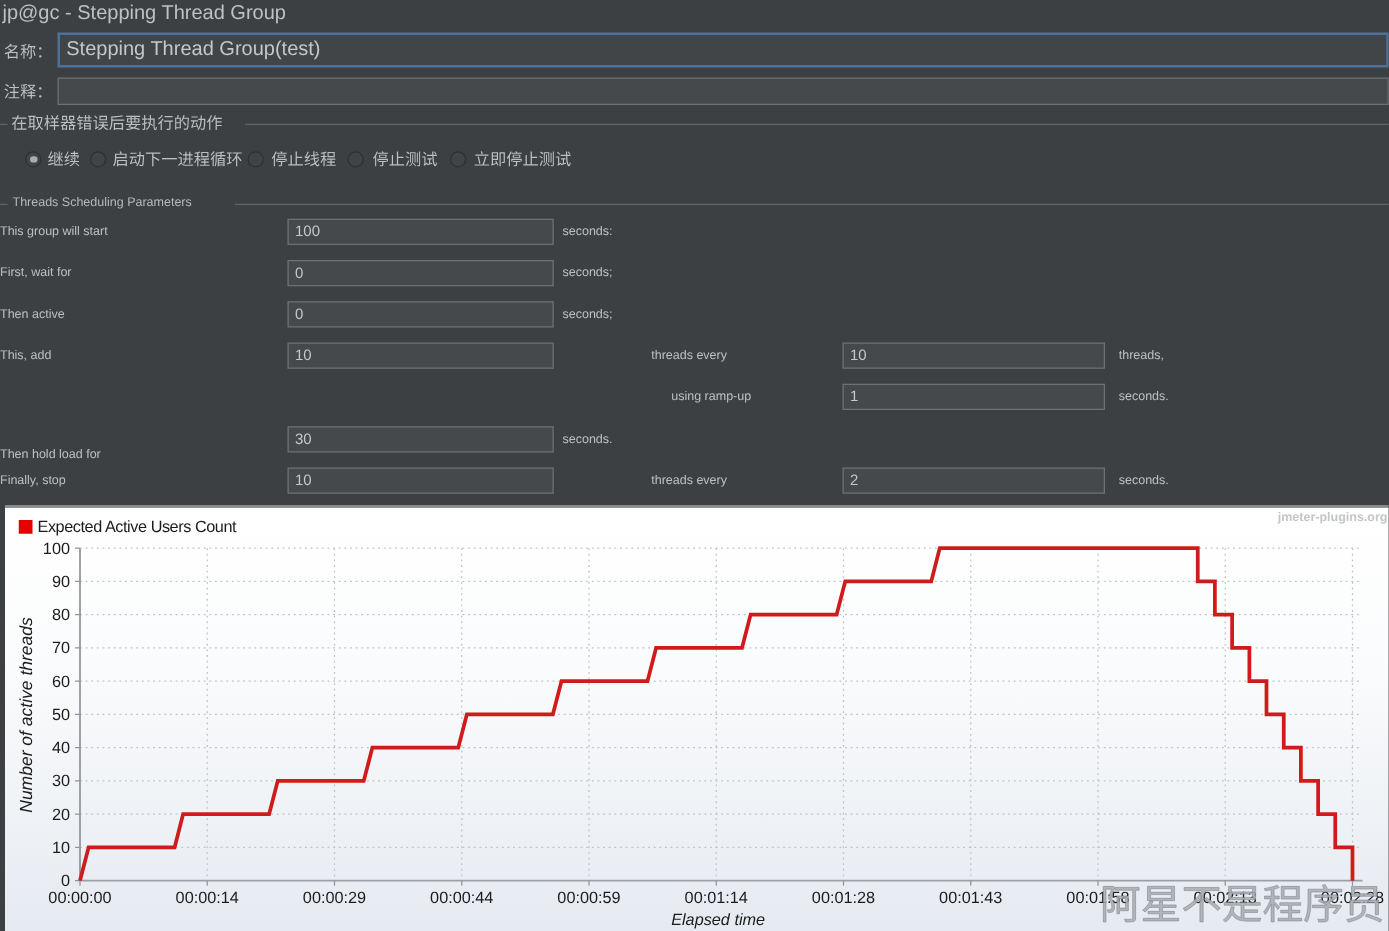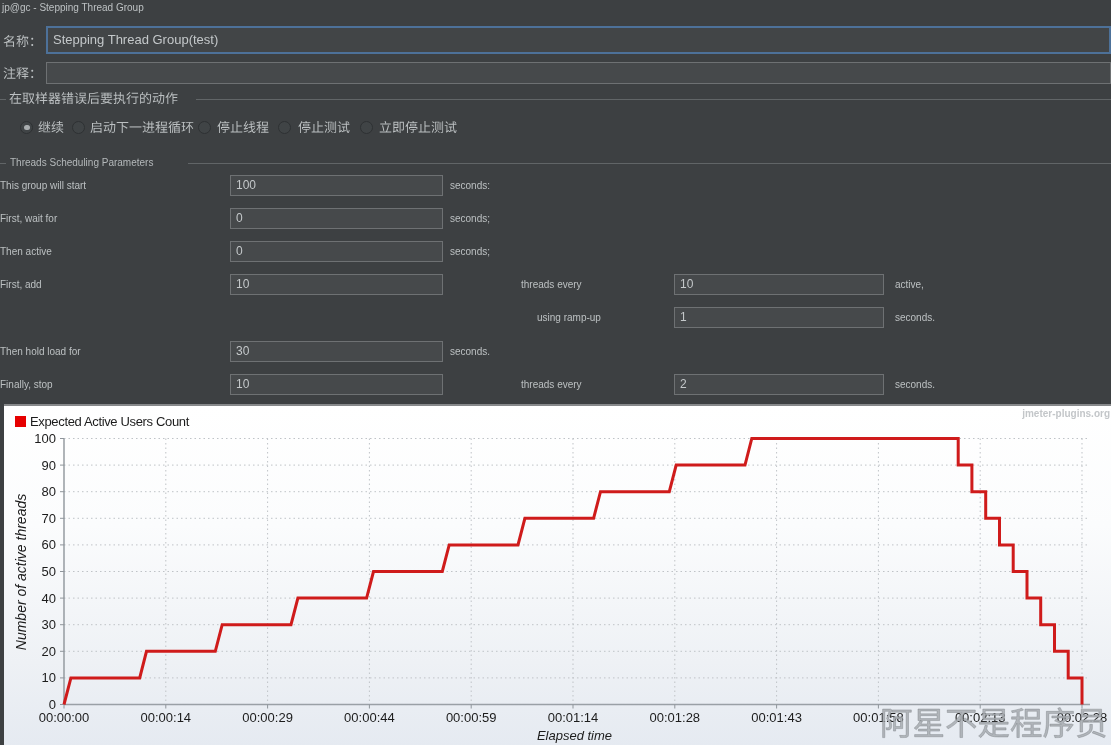--- a/index.html
+++ b/index.html
@@ -6,28 +6,28 @@
  font-family:"Liberation Sans",sans-serif}
 .lb{position:absolute;color:#bcc0c2;font-size:10px;line-height:21px;white-space:nowrap}
 .rt{text-align:left}
 .in{position:absolute;background:#46494b;border:1px solid #6e7173;box-sizing:border-box;
  height:21px;color:#c4c8ca;font-size:12px;line-height:19px;padding-left:5px;white-space:nowrap}
 .fl{position:absolute;border-top:1px solid #616567;height:0}
 .rad{position:absolute;top:120.5px;width:13px;height:13px;border-radius:50%;
  border:1px solid #2e3133;background:#404446;box-sizing:border-box}
 .dot{position:absolute;left:3px;top:3px;width:5.5px;height:5.5px;border-radius:50%;background:#a9adaf}
 </style></head><body>
-<div style="position:absolute;left:2px;top:2px;font-size:10px;color:#bdc1c3">jp@gc - Stepping Thread Group</div>
+<div style="position:absolute;left:2px;top:2px;font-size:16px;color:#bdc1c3">jp@gc - Stepping Thread Group</div>
 <svg width="41" height="16" style="position:absolute;left:3px;top:35px;overflow:visible">
     <path transform="translate(0.0,11.0) scale(0.01300,-0.01300)" d="M263 529C314 494 373 446 417 406C300 344 171 299 47 273C61 256 79 224 86 204C141 217 197 233 252 253V-79H327V-27H773V-79H849V340H451C617 429 762 553 844 713L794 744L781 740H427C451 768 473 797 492 826L406 843C347 747 233 636 69 559C87 546 111 519 122 501C217 550 296 609 361 671H733C674 583 587 508 487 445C440 486 374 536 321 572ZM773 42H327V271H773Z" fill="#bcc0c2"></path>
     <path transform="translate(13.0,11.0) scale(0.01300,-0.01300)" d="M512 450C489 325 449 200 392 120C409 111 440 92 453 81C510 168 555 301 582 437ZM782 440C826 331 868 185 882 91L952 113C936 207 894 349 848 460ZM532 838C509 710 467 583 408 496V553H279V731C327 743 372 757 409 772L364 831C292 799 168 770 63 752C71 735 81 710 84 694C124 700 167 707 209 715V553H54V483H200C162 368 94 238 33 167C45 150 63 121 70 103C119 164 169 262 209 362V-81H279V370C311 326 349 270 365 241L409 300C390 325 308 416 279 445V483H398L394 477C412 468 444 449 458 438C494 491 527 560 553 637H653V12C653 -1 649 -5 636 -5C623 -6 579 -6 532 -5C543 -24 554 -56 559 -76C621 -76 664 -74 691 -63C718 -51 728 -30 728 12V637H863C848 601 828 561 810 526L877 510C904 567 934 635 958 697L909 711L898 707H576C586 745 596 784 604 824Z" fill="#bcc0c2"></path>
     <path transform="translate(26.0,11.0) scale(0.01300,-0.01300)" d="M250 486C290 486 326 515 326 560C326 606 290 636 250 636C210 636 174 606 174 560C174 515 210 486 250 486ZM250 -4C290 -4 326 26 326 71C326 117 290 146 250 146C210 146 174 117 174 71C174 26 210 -4 250 -4Z" fill="#bcc0c2"></path>
   </svg>
 <div style="position:absolute;left:46px;top:26px;width:1065px;height:28px;box-sizing:border-box;
- border:2px solid #4d7199;background:#424547;color:#c4c8ca;font-size:13px;line-height:24px;padding-left:5px">Stepping Thread Group(test)</div>
+ border:2px solid #4d7199;background:#424547;color:#c4c8ca;font-size:16px;line-height:24px;padding-left:5px">Stepping Thread Group(test)</div>
 <svg width="41" height="16" style="position:absolute;left:3px;top:67px;overflow:visible">
     <path transform="translate(0.0,11.0) scale(0.01300,-0.01300)" d="M94 774C159 743 242 695 284 662L327 724C284 755 200 800 136 828ZM42 497C105 467 187 420 227 388L269 451C227 482 144 526 83 553ZM71 -18 134 -69C194 24 263 150 316 255L262 305C204 191 125 59 71 -18ZM548 819C582 767 617 697 631 653L704 682C689 726 651 793 616 844ZM334 649V578H597V352H372V281H597V23H302V-49H962V23H675V281H902V352H675V578H938V649Z" fill="#bcc0c2"></path>
     <path transform="translate(13.0,11.0) scale(0.01300,-0.01300)" d="M60 666C89 621 118 560 130 521L184 543C172 581 141 641 112 685ZM381 695C364 651 332 584 308 544L359 527C385 565 414 623 440 676ZM464 788V721H509C543 653 588 593 642 542C570 497 491 462 414 440V479H284V742C340 750 392 761 435 773L395 831C311 806 163 787 41 776C49 761 57 736 60 720C109 723 162 727 215 733V479H50V414H202C162 314 94 200 32 140C44 121 62 88 69 66C120 123 174 216 215 309V-81H284V325C322 281 366 227 386 199L434 251C412 276 318 374 284 404V414H414V437C427 422 444 396 452 379C534 407 619 446 695 497C765 444 846 404 935 378C944 397 962 426 976 441C894 461 817 494 752 538C831 600 899 677 942 767L897 791L884 788ZM839 721C802 668 753 620 696 579C647 620 606 668 575 721ZM656 409V320H474V252H656V149H434V82H656V-81H731V82H951V149H731V252H909V320H731V409Z" fill="#bcc0c2"></path>
     <path transform="translate(26.0,11.0) scale(0.01300,-0.01300)" d="M250 486C290 486 326 515 326 560C326 606 290 636 250 636C210 636 174 606 174 560C174 515 210 486 250 486ZM250 -4C290 -4 326 26 326 71C326 117 290 146 250 146C210 146 174 117 174 71C174 26 210 -4 250 -4Z" fill="#bcc0c2"></path>
   </svg>
 <div style="position:absolute;left:46px;top:62px;width:1065px;height:22px;box-sizing:border-box;
  border:1px solid #6e7173;background:#46494b"></div>
 <div class="fl" style="left:0;top:99px;width:6px"></div>
 <div class="fl" style="left:196px;top:99px;width:915px"></div>
 <svg width="171" height="16" style="position:absolute;left:9px;top:92px;overflow:visible">
@@ -91,30 +91,30 @@
 <div class="lb" style="left:10px;top:152px;color:#b4b8ba">Threads Scheduling Parameters</div>
 <div class="lb rt" style="left:0;top:175px;width:223px">This group will start</div>
 <div class="in" style="left:230px;top:175px;width:213px">100</div>
 <div class="lb" style="left:450px;top:175px">seconds:</div>
 <div class="lb rt" style="left:0;top:208px;width:223px">First, wait for</div>
 <div class="in" style="left:230px;top:208px;width:213px">0</div>
 <div class="lb" style="left:450px;top:208px">seconds;</div>
 <div class="lb rt" style="left:0;top:241px;width:223px">Then active</div>
 <div class="in" style="left:230px;top:241px;width:213px">0</div>
 <div class="lb" style="left:450px;top:241px">seconds;</div>
-<div class="lb rt" style="left:0;top:274px;width:223px">First, add</div>
+<div class="lb rt" style="left:0;top:274px;width:223px">This, add</div>
 <div class="in" style="left:230px;top:274px;width:213px">10</div>
-<div class="lb rt" style="left:0;top:341px;width:223px">Then hold load for</div>
+<div class="lb rt" style="left:0;top:353px;width:223px">Then hold load for</div>
 <div class="in" style="left:230px;top:341px;width:213px">30</div>
 <div class="lb" style="left:450px;top:341px">seconds.</div>
 <div class="lb rt" style="left:0;top:374px;width:223px">Finally, stop</div>
 <div class="in" style="left:230px;top:374px;width:213px">10</div>
 <div class="lb" style="left:521px;top:274px">threads every</div>
 <div class="in" style="left:674px;top:274px;width:210px">10</div>
-<div class="lb" style="left:895px;top:274px">active,</div>
+<div class="lb" style="left:895px;top:274px">threads,</div>
 <div class="lb rt" style="left:537px;top:307px;width:130px">using ramp-up</div>
 <div class="in" style="left:674px;top:307px;width:210px">1</div>
 <div class="lb" style="left:895px;top:307px">seconds.</div>
 <div class="lb" style="left:521px;top:374px">threads every</div>
 <div class="in" style="left:674px;top:374px;width:210px">2</div>
 <div class="lb" style="left:895px;top:374px">seconds.</div>
 <div style="position:absolute;left:4px;top:404px;width:1107px;height:341px;
  border-top:2px solid #87898b;background:linear-gradient(180deg,#ffffff 0%,#fbfcfd 35%,#eef1f5 75%,#e5eaf1 100%)">
 <svg width="1107" height="340" style="position:absolute;left:0;top:0">
 <style>

